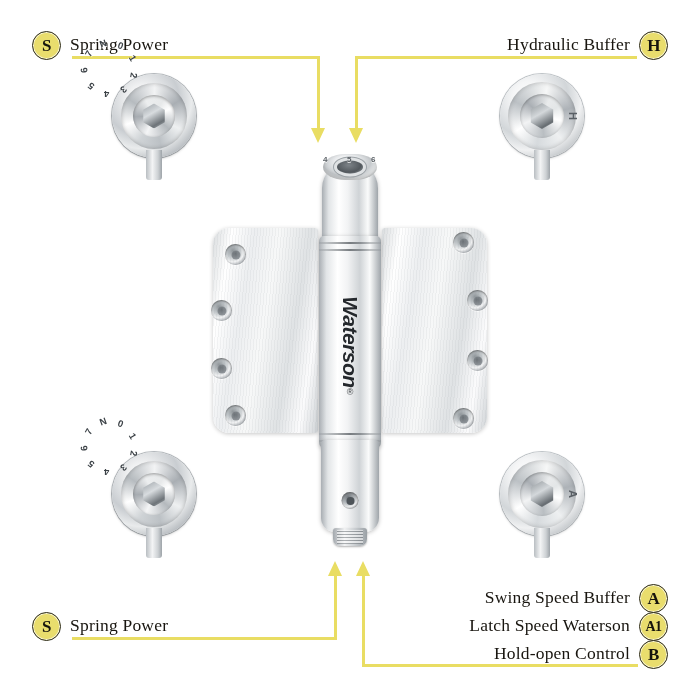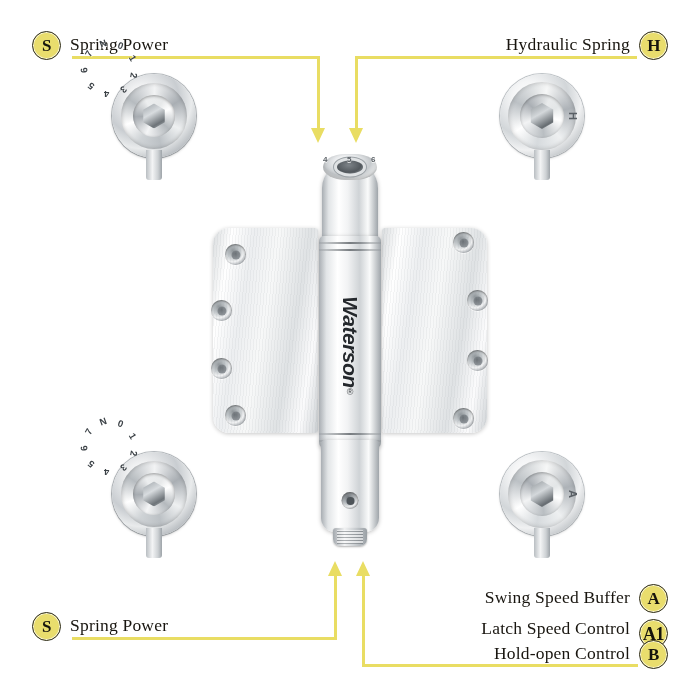--- a/index.html
+++ b/index.html
@@ -28,21 +28,21 @@
     width:27px;height:27px;border-radius:50%;
     background:#e9dd6d;
     border:1.6px solid #2b2a22;
     box-shadow:0 0 0 1px rgba(255,255,255,.7) inset;
     display:flex;align-items:center;justify-content:center;
     font-family:"Liberation Serif", serif;
     font-weight:bold;font-size:17px;color:#16140d;
     line-height:1;flex:0 0 auto;
     letter-spacing:-.5px;
   }
-  .badge.small{font-size:18px;margin-top:7px;}
+  .badge.small{font-size:14px;}
 
   
   .ln{position:absolute;background:#e9dd63;}
   .lnh{height:3px;}
   .lnv{width:3px;}
   .arrow{position:absolute;width:0;height:0;}
   .arrow.down{
     border-left:7.5px solid transparent;
     border-right:7.5px solid transparent;
     border-top:15px solid #e9dd63;
@@ -217,36 +217,36 @@
   <div class="arrow up" style="left:356px;top:561px;"></div>
   <div class="ln lnv" style="left:362px;top:574px;height:93px;"></div>
   <div class="ln lnh" style="left:362px;top:664px;width:276px;"></div>
 
   <div class="callout" style="left:32px;top:31px;">
     <div class="badge">S</div>
     <div class="txt">Spring Power</div>
   </div>
 
   <div class="callout" style="right:32px;top:31px;">
-    <div class="txt">Hydraulic Spring</div>
+    <div class="txt">Hydraulic Buffer</div>
     <div class="badge">H</div>
   </div>
 
   <div class="callout" style="left:32px;top:612px;">
     <div class="badge">S</div>
     <div class="txt">Spring Power</div>
   </div>
 
   <div class="callout" style="right:32px;top:584px;">
     <div class="txt">Swing Speed Buffer</div>
     <div class="badge">A</div>
   </div>
 
   <div class="callout" style="right:32px;top:612px;">
-    <div class="txt">Latch Speed Control</div>
+    <div class="txt">Latch Speed Waterson</div>
     <div class="badge small">A1</div>
   </div>
 
   <div class="callout" style="right:32px;top:640px;">
     <div class="txt">Hold-open Control</div>
     <div class="badge">B</div>
   </div>
 
   <div class="dial" style="left:112px;top:74px;">
     <div class="stem"></div>

